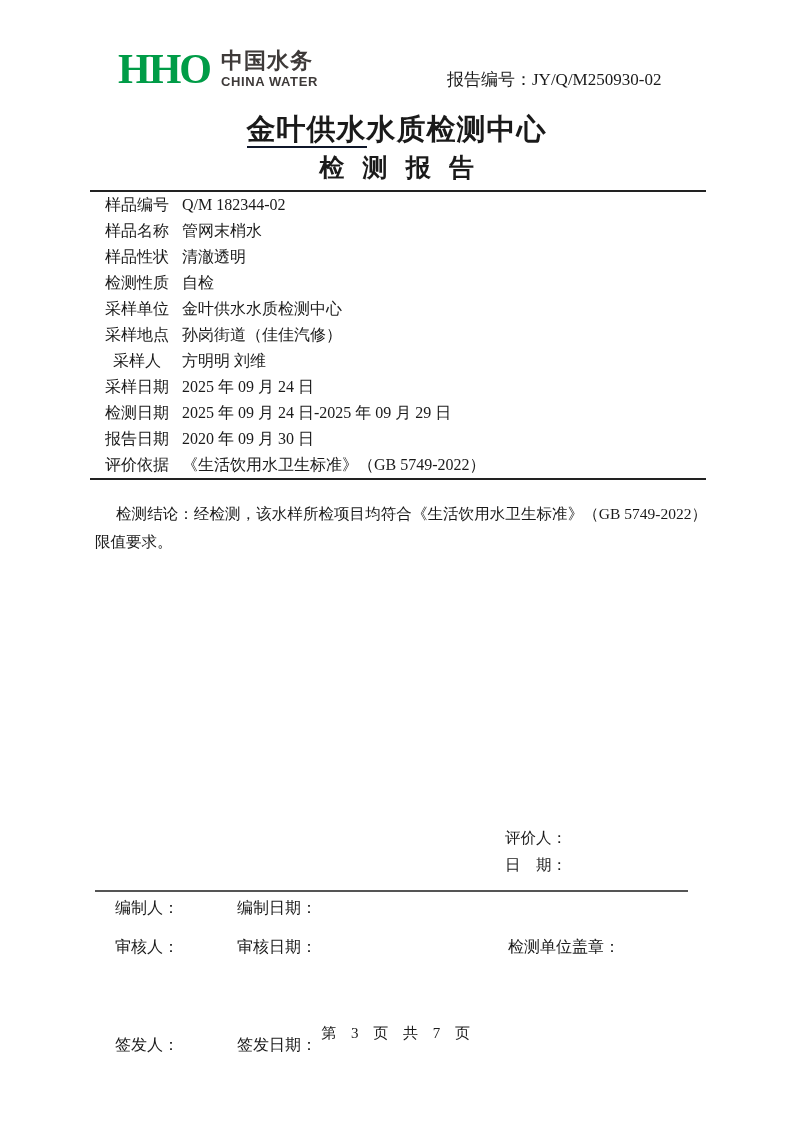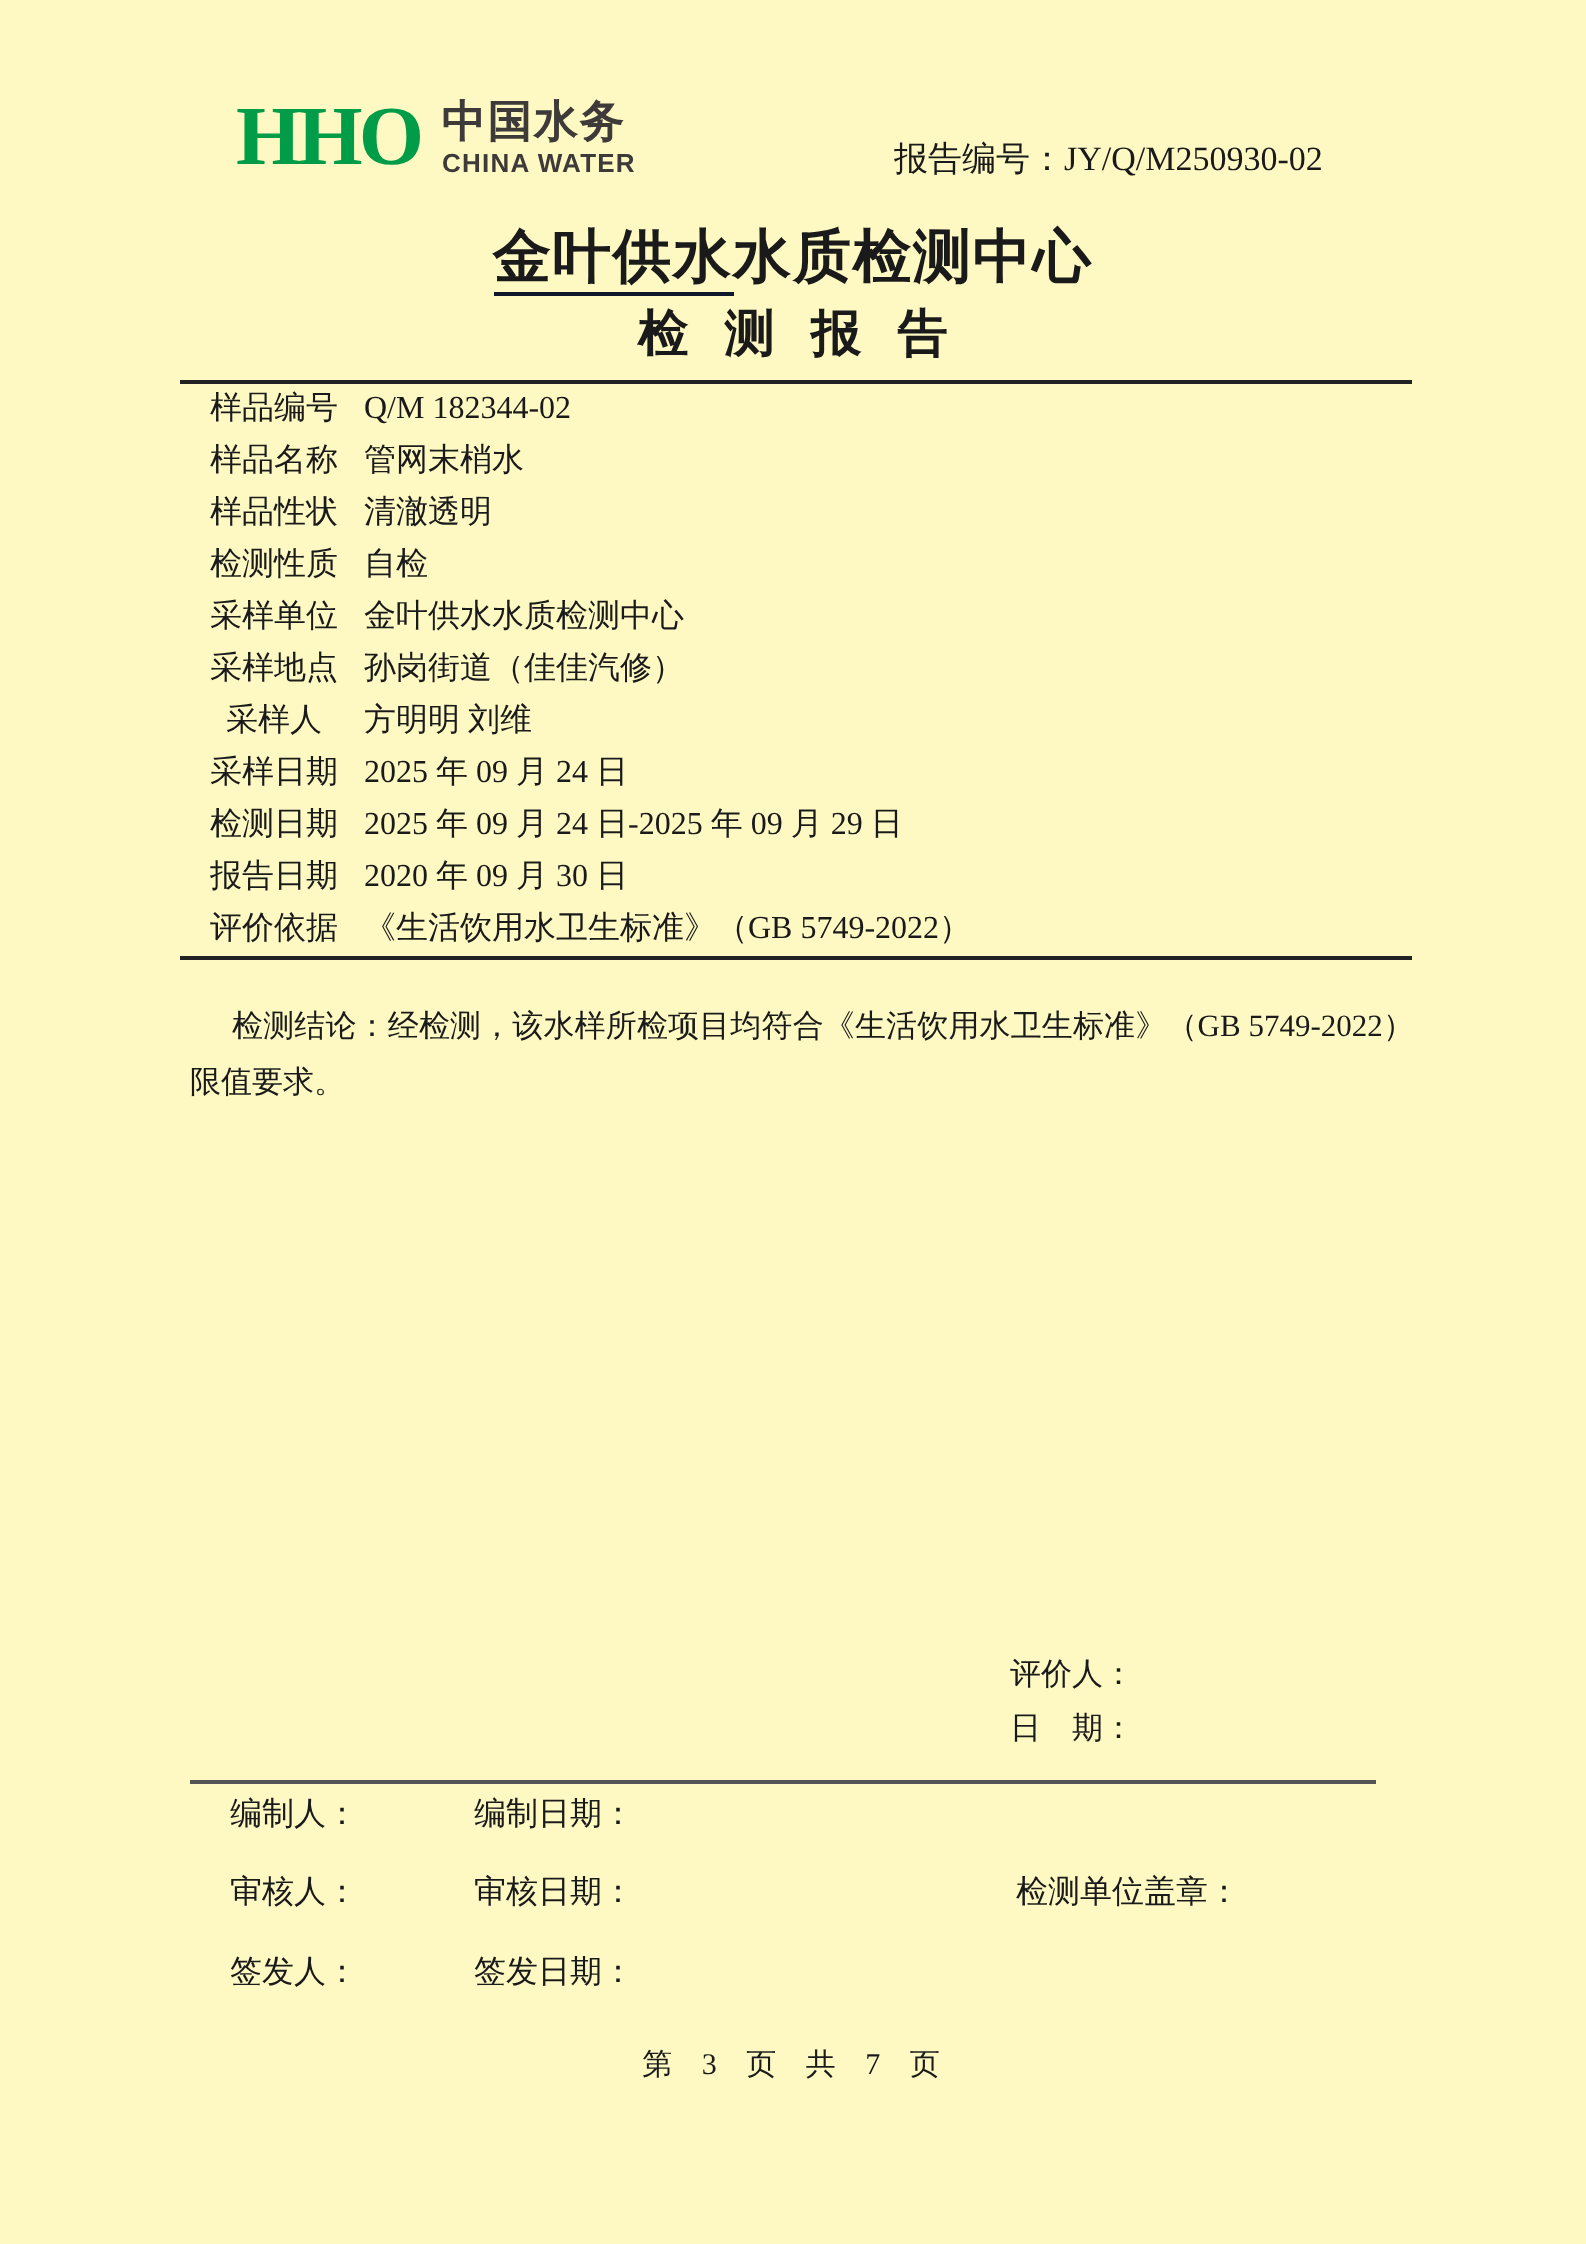--- a/index.html
+++ b/index.html
@@ -1,20 +1,20 @@
 <!DOCTYPE html>
 <html><head>
 <meta charset="utf-8">
 <style>
   html,body{margin:0;padding:0;background:#e8e8e8;}
   .page{
     position:relative;
     width:793px;height:1122px;
     margin:0 auto;
-    background:#fef9c3;
+    background:#ffffff;
     font-family:"Liberation Serif","DejaVu Serif",serif;
     color:#1a1a1a;
     overflow:hidden;
   }
   
   .logo{position:absolute;left:118px;top:48px;display:flex;align-items:center;gap:11px;}
   .logo-hho{
     font-family:"Liberation Serif","DejaVu Serif",serif;
     font-weight:bold;font-size:42px;line-height:42px;
     color:#009C47;letter-spacing:-2px;
@@ -49,21 +49,21 @@
   .fvalue{margin-left:12px;}
   
   .conclusion{
     position:absolute;left:95px;top:500px;width:612px;
     font-size:15.5px;line-height:28px;text-indent:21px;text-align:justify;
   }
   
   .evaluator{position:absolute;left:505px;top:824px;font-size:15.5px;line-height:27px;}
   
   .sign-row{position:absolute;left:0;width:100%;font-size:16px;line-height:18px;height:18px;}
-  .sr-0{top:899px;}.sr-1{top:938px;}.sr-2{top:978px;}
+  .sr-0{top:899px;}.sr-1{top:938px;}.sr-2{top:1036px;}
   .sign-left{position:absolute;left:115px;}
   .sign-mid{position:absolute;left:237px;}
   .sign-right{position:absolute;left:508px;}
   
   .footer{
     position:absolute;left:0;top:1024px;width:100%;
     text-align:center;font-size:15px;line-height:18px;word-spacing:7px;letter-spacing:2px;
   }
 </style>
 </head>

